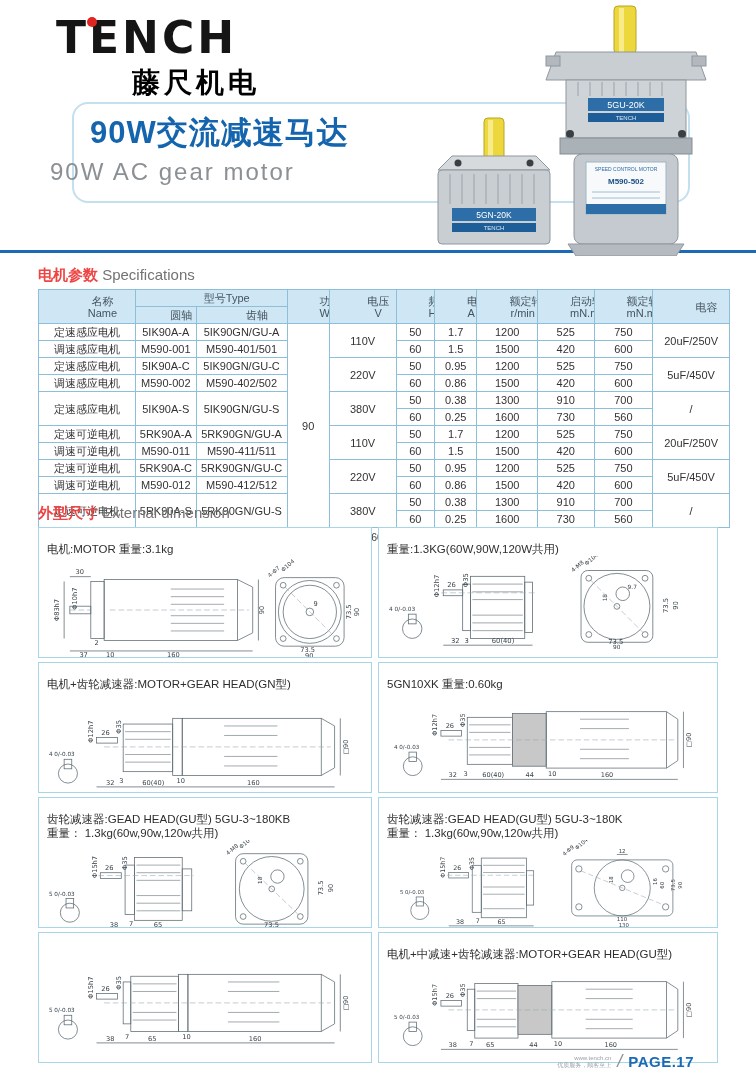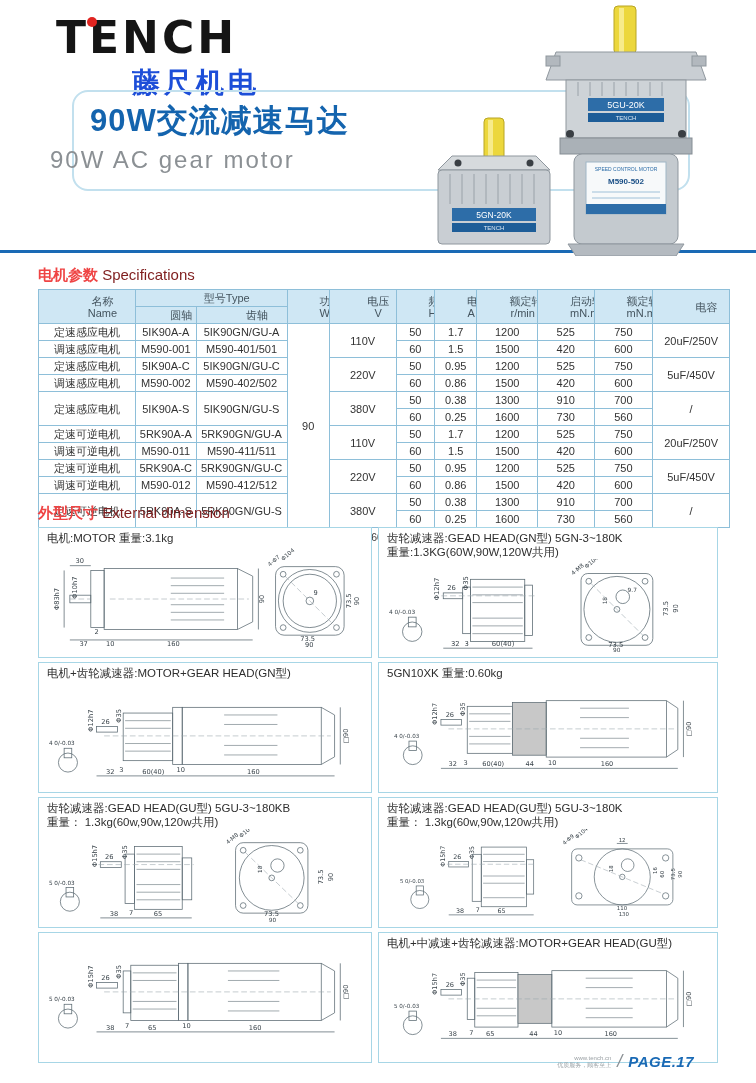--- a/index.html
+++ b/index.html
@@ -5,63 +5,63 @@
   html,body{margin:0;padding:0;background:#ffffff;}
   .page{position:relative;width:756px;height:1083px;background:#fff;overflow:hidden;
         font-family:"Liberation Sans","DejaVu Sans",sans-serif;color:#333;}
 
   
   .hdr{position:absolute;left:0;top:0;width:756px;height:258px;}
   .logo-wrap{position:absolute;left:56px;top:16px;}
   .logo{font-family:"DejaVu Sans",sans-serif;font-weight:900;font-size:44px;line-height:44px;
         letter-spacing:3px;color:#151515;position:relative;}
   .logo-dot{position:absolute;left:31px;top:1px;width:10px;height:10px;border-radius:50%;background:#e02420;}
-  .logo-sub{font-size:28px;font-weight:bold;color:#1d4ed8;letter-spacing:4px;margin:4px 0 0 76px;}
-  .banner{position:absolute;left:72px;top:90px;width:614px;height:97px;
+  .logo-sub{font-size:28px;font-weight:bold;color:#000000;letter-spacing:4px;margin:4px 0 0 76px;}
+  .banner{position:absolute;left:72px;top:102px;width:614px;height:97px;
           border:2px solid #c2e0ee;border-radius:16px;}
   .banner-zh{position:absolute;left:16px;top:8px;font-size:31px;font-weight:bold;color:#1464ae;letter-spacing:1px;}
   .banner-en{position:absolute;left:-24px;top:54px;font-size:24px;color:#8b9094;letter-spacing:2px;}
   .blue-rule{position:absolute;left:0;top:250px;width:756px;height:3px;background:#1a6ab5;}
   .products{position:absolute;right:8px;top:0;width:330px;height:256px;}
 
   
   .sec{padding:0 26px 0 38px;}
   .sec-head{margin:8px 0 4px 0;font-size:15px;}
   .sec-head .zh{font-weight:bold;color:#ef4444;}
-  .sec-head .en{color:#7f1d1d;}
+  .sec-head .en{color:#737373;}
 
   
   table.spec{border-collapse:collapse;width:692px;table-layout:fixed;font-size:11px;}
   table.spec th,table.spec td{border:1px solid #8ebfd9;text-align:center;padding:0 1px;
         height:16px;line-height:12px;overflow:hidden;white-space:nowrap;}
   table.spec th{background:#cfe7f4;font-weight:normal;color:#44545e;padding-left:32px;}
   table.spec td{color:#333;background:#fff;}
   .note{font-size:10.5px;color:#3c3c3c;margin-top:3px;}
 
   
   .grid{display:grid;grid-template-columns:334px 340px;gap:4px 6px;margin-top:2px;}
-  .panel{border:1px solid #a7d6e6;height:131px;padding:3px 5px 1px 8px;box-sizing:border-box;overflow:hidden;background:#fff;}
+  .panel{border:1px solid #a7d6e6;height:131px;padding:14px 5px 1px 8px;box-sizing:border-box;overflow:hidden;background:#fff;}
   .p-t{font-size:11.5px;color:#2e2e2e;line-height:14px;}
   .panel svg.tp{display:block;width:100%;height:108px;}
   .panel svg.tp.sv2{height:94px;}
   .tp line,.tp rect,.tp circle,.tp path,.tp polygon{stroke:#5c6b73;fill:none;stroke-width:0.8;}
   .tp .cl{stroke:#9aa6ad;stroke-dasharray:6 3;stroke-width:0.6;}
   .tp .rib{stroke-width:0.6;}
   .tp .gray{fill:#c8c8c8;}
   .tp text{fill:#39434a;stroke:none;font-size:7px;font-family:"DejaVu Sans",sans-serif;}
   .tp text.fs6{font-size:6px;}
 
   
   .pr text{font-family:"Liberation Sans",sans-serif;}
 
   
   .foot{position:absolute;right:62px;top:1051px;display:flex;align-items:center;gap:6px;}
   .f-small{font-size:6px;color:#9aa0a4;text-align:right;line-height:7px;}
   .f-slash{font-size:18px;color:#8a9094;font-style:italic;}
-  .f-page{font-size:15px;font-weight:bold;font-style:italic;color:#1a6ab5;letter-spacing:0.5px;}
+  .f-page{font-size:15px;font-weight:bold;color:#1a6ab5;letter-spacing:0.5px;}
 </style>
 </head>
 <body>
 
 <div class="page">
 
   <div class="hdr">
     <div class="logo-wrap">
       <div class="logo">
         <span class="logo-dot"></span>
@@ -352,21 +352,20 @@
           <text transform="rotate(-40 248 10)" x="248" y="10" class="fs6">Φ104</text>
           <text x="280" y="46">9</text>
           <text transform="rotate(-90 319 52)" x="319" y="52" text-anchor="middle">73.5</text>
           <text transform="rotate(-90 328 52)" x="328" y="52" text-anchor="middle">90</text>
           <text x="266" y="94">73.5</text>
           <text x="271" y="100">90</text>
         </svg>
       </div>
 
       <div class="panel">
-        <div class="p-t">齿轮减速器:GEAD HEAD(GN型)  5GN-3~180K</div>
         <div class="p-t">重量:1.3KG(60W,90W,120W共用)</div>
         <svg class="tp sv2" viewBox="0 0 335 95">
           <circle cx="26" cy="74" r="10"></circle>
             <rect x="22" y="59" width="8" height="10"></rect>
           <text x="2" y="56" class="fs6">4 0/-0.03</text>
           <rect x="58" y="34" width="20" height="6"></rect>
           <rect x="78" y="28" width="8" height="48"></rect>
             <rect x="86" y="20" width="56" height="64"></rect>
           <line x1="88" y1="28" x2="140" y2="28" class="rib"></line>
             <line x1="88" y1="36" x2="140" y2="36" class="rib"></line>

